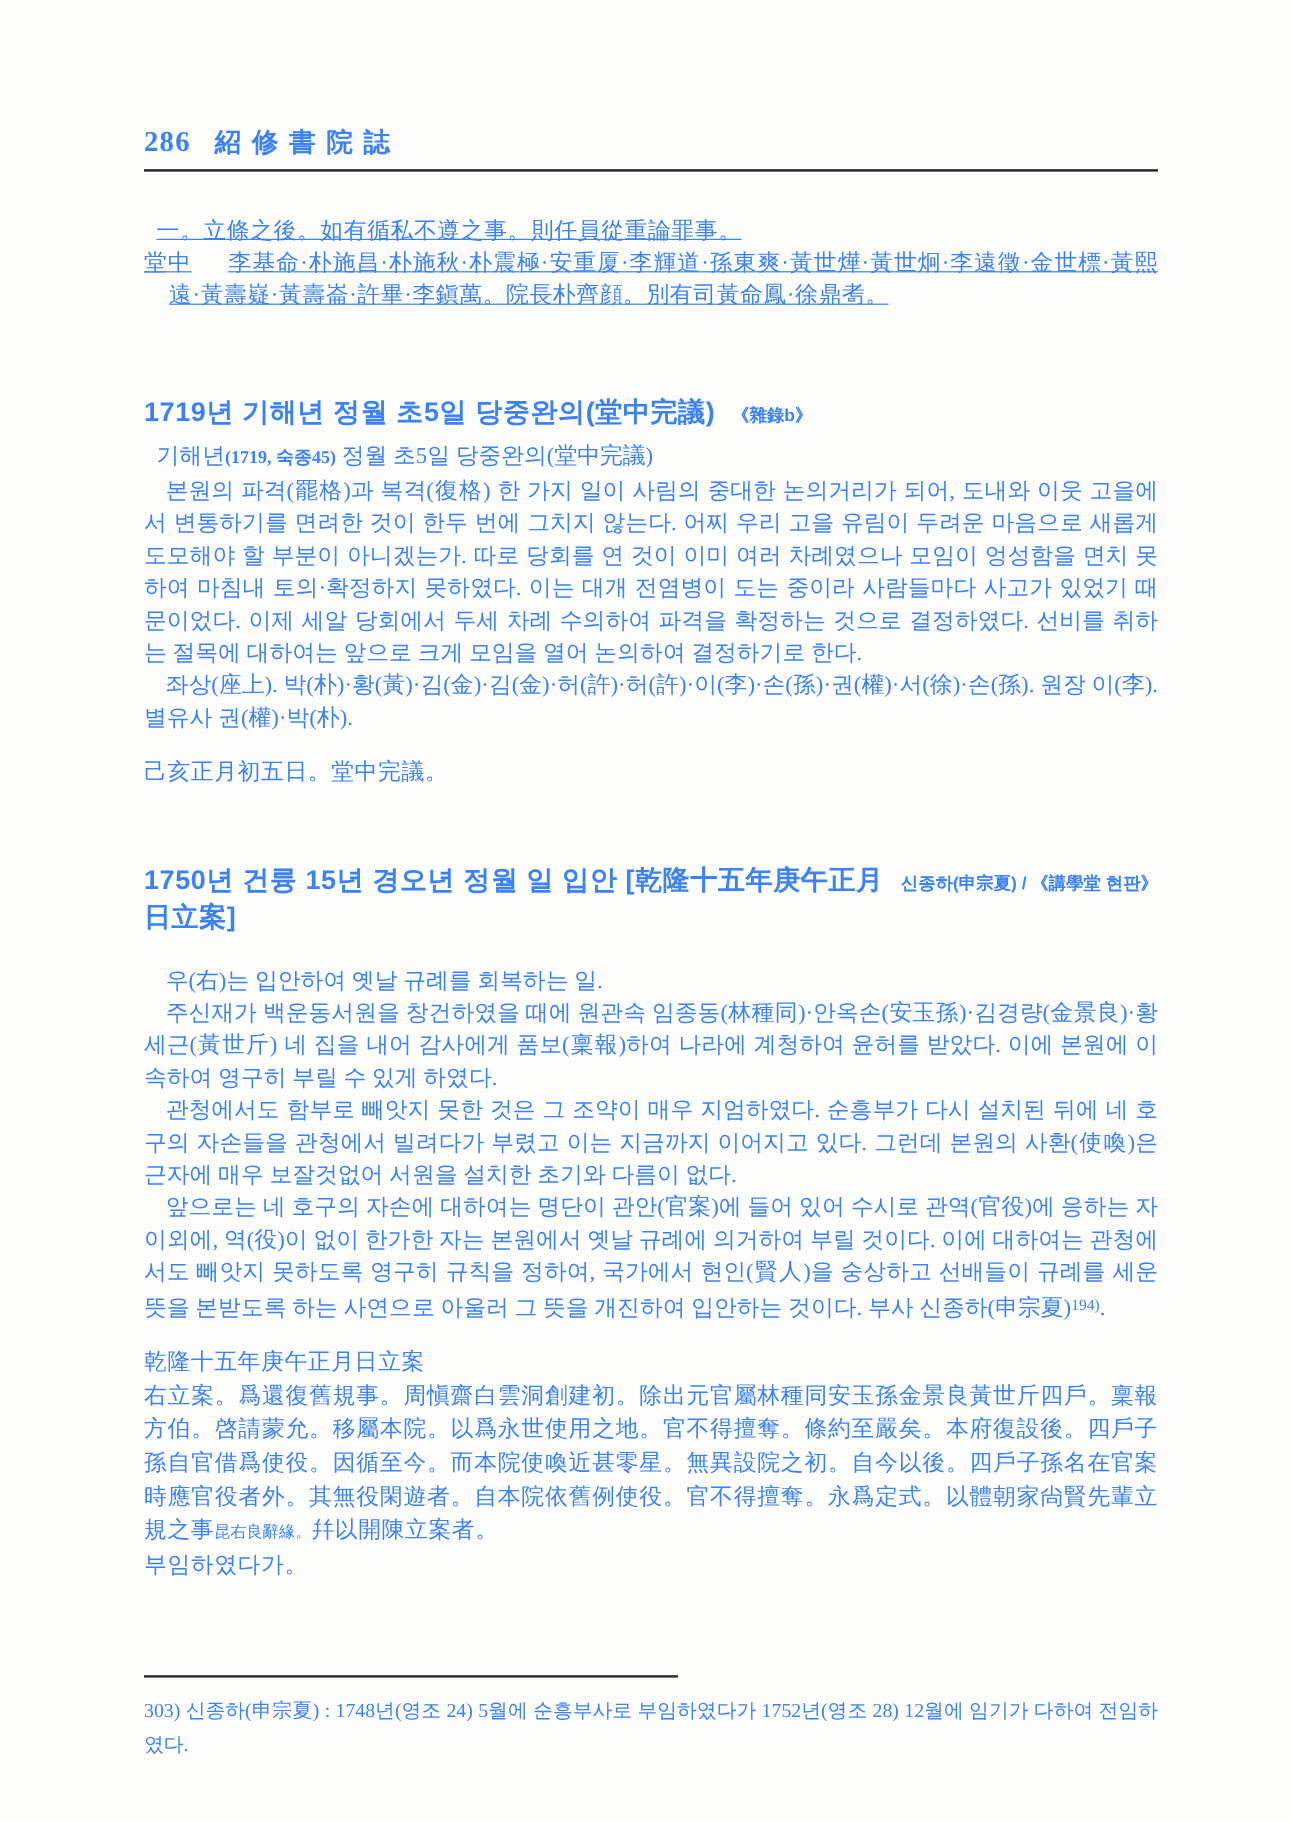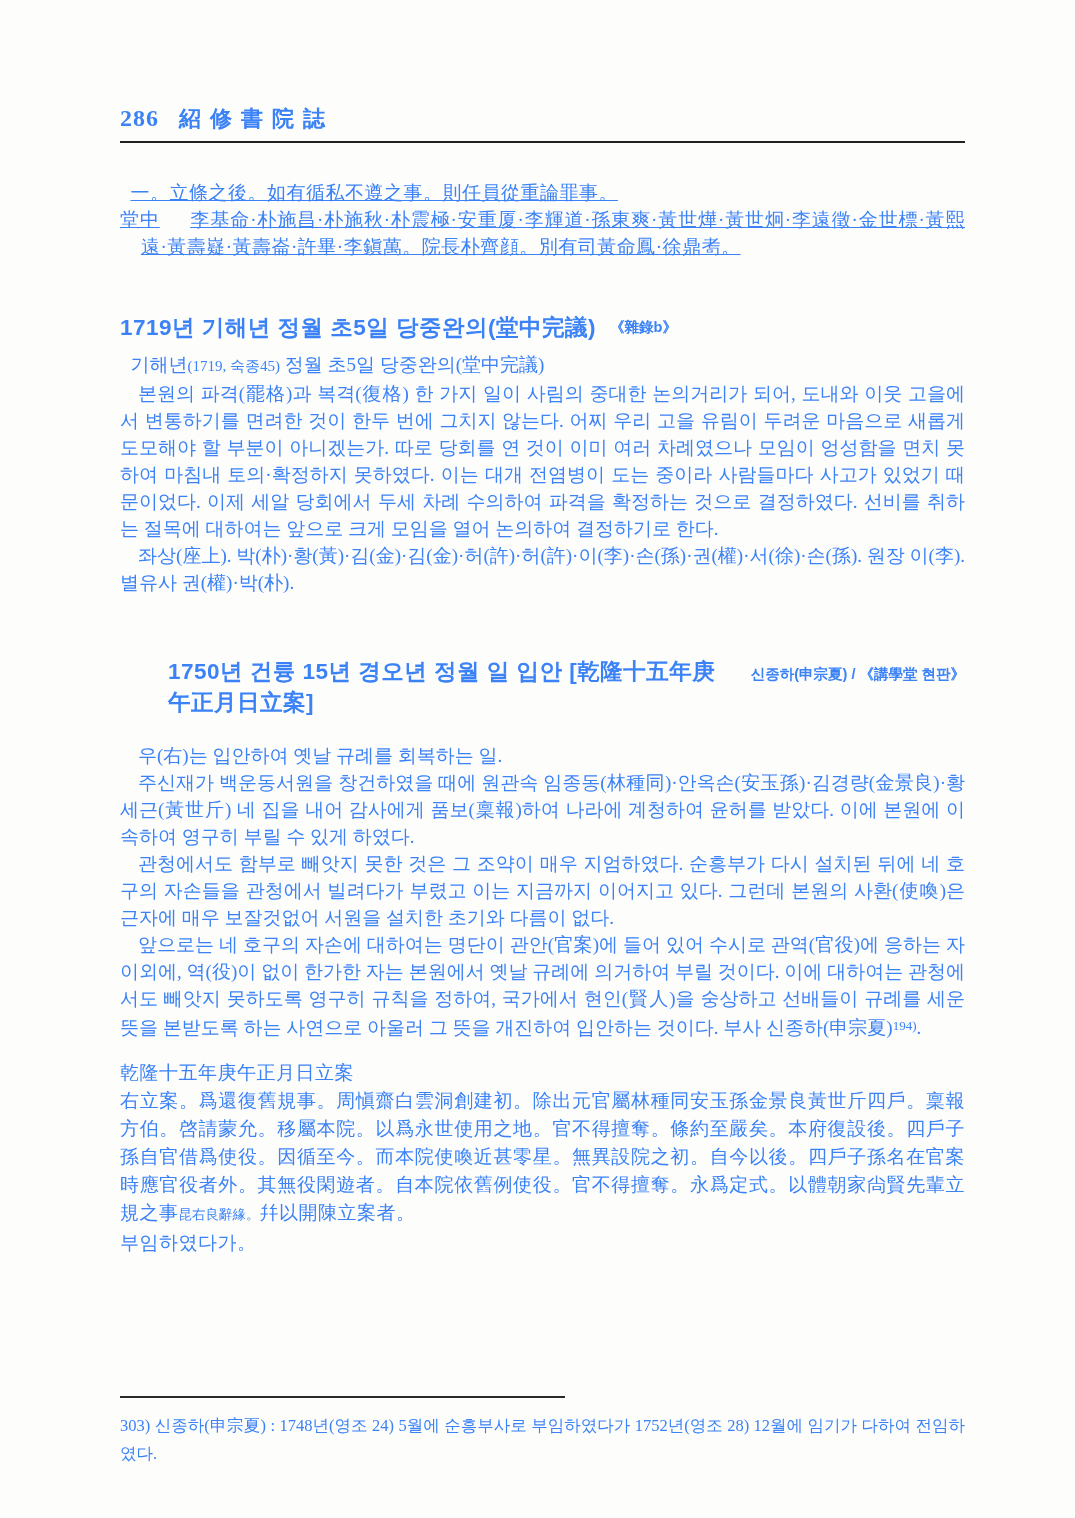--- a/index.html
+++ b/index.html
@@ -35,28 +35,28 @@
   .sec-heading {
     font-family:"Liberation Sans","DejaVu Sans",sans-serif;
     font-size:22.5px; font-weight:bold; letter-spacing:0.5px;
     display:flex; align-items:baseline; gap:14px;
   }
   .src-ref {
     font-size:14.5px; font-weight:bold; letter-spacing:0;
     white-space:nowrap;
   }
   .subhead { margin-top:22px; text-indent:0.55em; }
-  .subhead .small-date { font-size:15px; }
+  .subhead .small-date { font-size:15px;font-weight:bold; }
   
   .intro { margin-top:36px;text-decoration:underline; }
-  .section-1719 .sec-heading { margin-top:52px;align-items:center; }
+  .section-1719 .sec-heading { margin-top:68px; }
   .section-1719 .body-start { margin-top:8px; }
   .hanja-block { margin-top:18px; }
   .hanja-block p { line-height:28px; }
-  .section-1750 .sec-heading { margin-top:60px;margin-left:48px; }
+  .section-1750 .sec-heading { margin-top:60px; }
   .section-1750 .first-p { margin-top:24px; }
   sup.fn-ref { font-size:13px; vertical-align:4px; letter-spacing:0; }
   .small-inline { font-size:13.5px; letter-spacing:0; }
   
   .footnote-area { position:absolute; left:120px; top:1396px; width:845px; }
   .footnote-rule { width:445px; border-top:2px solid #2a2a2a; margin-bottom:14px; }
   .footnote { font-size:16.5px; line-height:28px; text-align:justify; }
 </style>
 </head>
 <body>
@@ -76,20 +76,21 @@
 
     <section class="section-1719">
       <h2 class="sec-heading">
         <span>1719년 기해년 정월 초5일 당중완의(堂中完議)</span>
         <span class="src-ref">《雜錄b》</span>
       </h2>
       <p class="subhead body-start"><span>기해년</span><span class="small-date">(1719, 숙종45)</span><span> 정월 초5일 당중완의(堂中完議)</span></p>
       <p class="indent">본원의 파격(罷格)과 복격(復格) 한 가지 일이 사림의 중대한 논의거리가 되어, 도내와 이웃 고을에서 변통하기를 면려한 것이 한두 번에 그치지 않는다. 어찌 우리 고을 유림이 두려운 마음으로 새롭게 도모해야 할 부분이 아니겠는가. 따로 당회를 연 것이 이미 여러 차례였으나 모임이 엉성함을 면치 못하여 마침내 토의·확정하지 못하였다. 이는 대개 전염병이 도는 중이라 사람들마다 사고가 있었기 때문이었다. 이제 세알 당회에서 두세 차례 수의하여 파격을 확정하는 것으로 결정하였다. 선비를 취하는 절목에 대하여는 앞으로 크게 모임을 열어 논의하여 결정하기로 한다.</p>
       <p class="indent">좌상(座上).  박(朴)·황(黃)·김(金)·김(金)·허(許)·허(許)·이(李)·손(孫)·권(權)·서(徐)·손(孫).  원장 이(李). 별유사 권(權)·박(朴).</p>
       <div class="hanja-block">
+        <p class="hanja">己亥正月初五日。堂中完議。</p>
       </div>
     </section>
 
     <section class="section-1750">
       <h2 class="sec-heading">
         <span>1750년 건륭 15년 경오년 정월 일 입안 [乾隆十五年庚午正月日立案]</span>
         <span class="src-ref">신종하(申宗夏) / 《講學堂 현판》</span>
       </h2>
       <p class="indent first-p">우(右)는 입안하여 옛날 규례를 회복하는 일.</p>
       <p class="indent">주신재가 백운동서원을 창건하였을 때에 원관속 임종동(林種同)·안옥손(安玉孫)·김경량(金景良)·황세근(黃世斤) 네 집을 내어 감사에게 품보(稟報)하여 나라에 계청하여 윤허를 받았다. 이에 본원에 이속하여 영구히 부릴 수 있게 하였다.</p>

